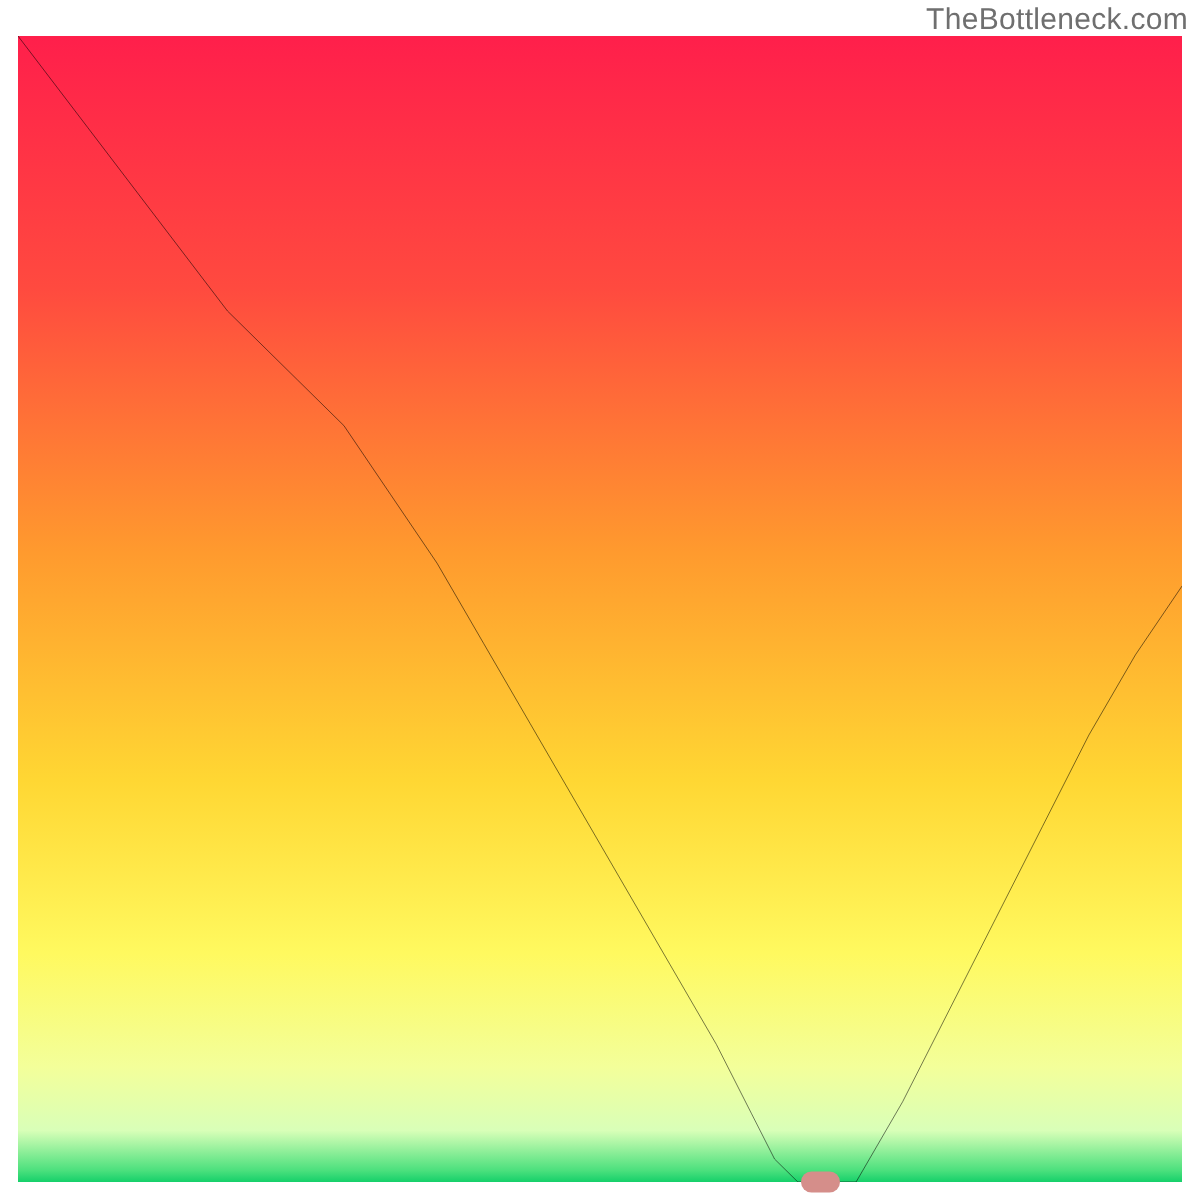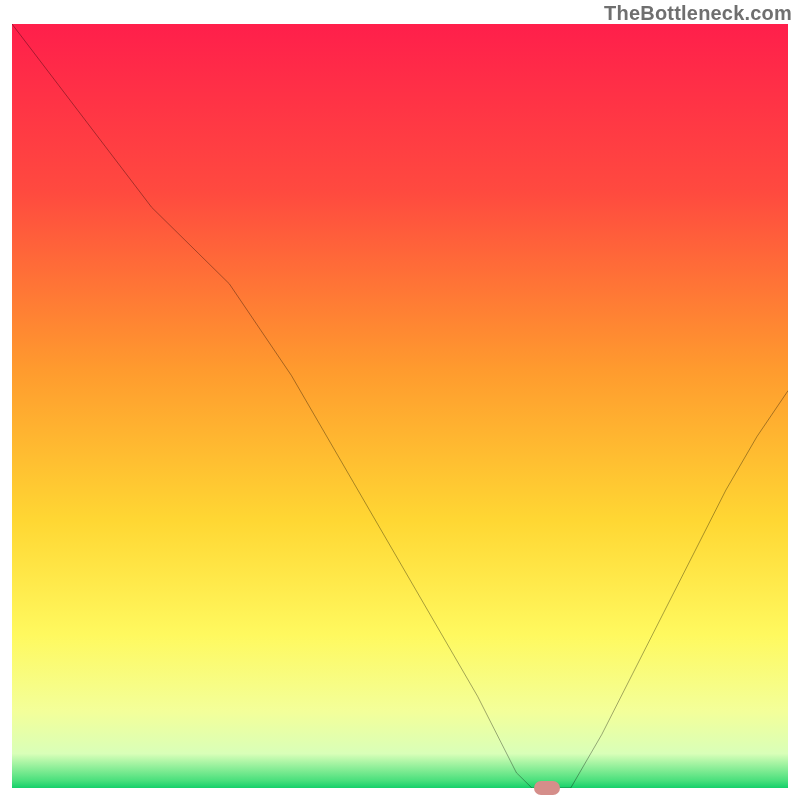--- a/index.html
+++ b/index.html
@@ -15,21 +15,21 @@
     position: relative;
     width: 800px;
     height: 800px;
   }
   .watermark {
     position: absolute;
     top: 2px;
     right: 8px;
     color: #6f6f6f;
     font-size: 20px;
-    font-weight: 700;
+    font-weight: 400;
     letter-spacing: 0.2px;
     z-index: 10;
     margin-left: 39px;
   }
   .plot-area {
     position: absolute;
     left: 12px;
     right: 12px;
     top: 24px;
     bottom: 12px;

